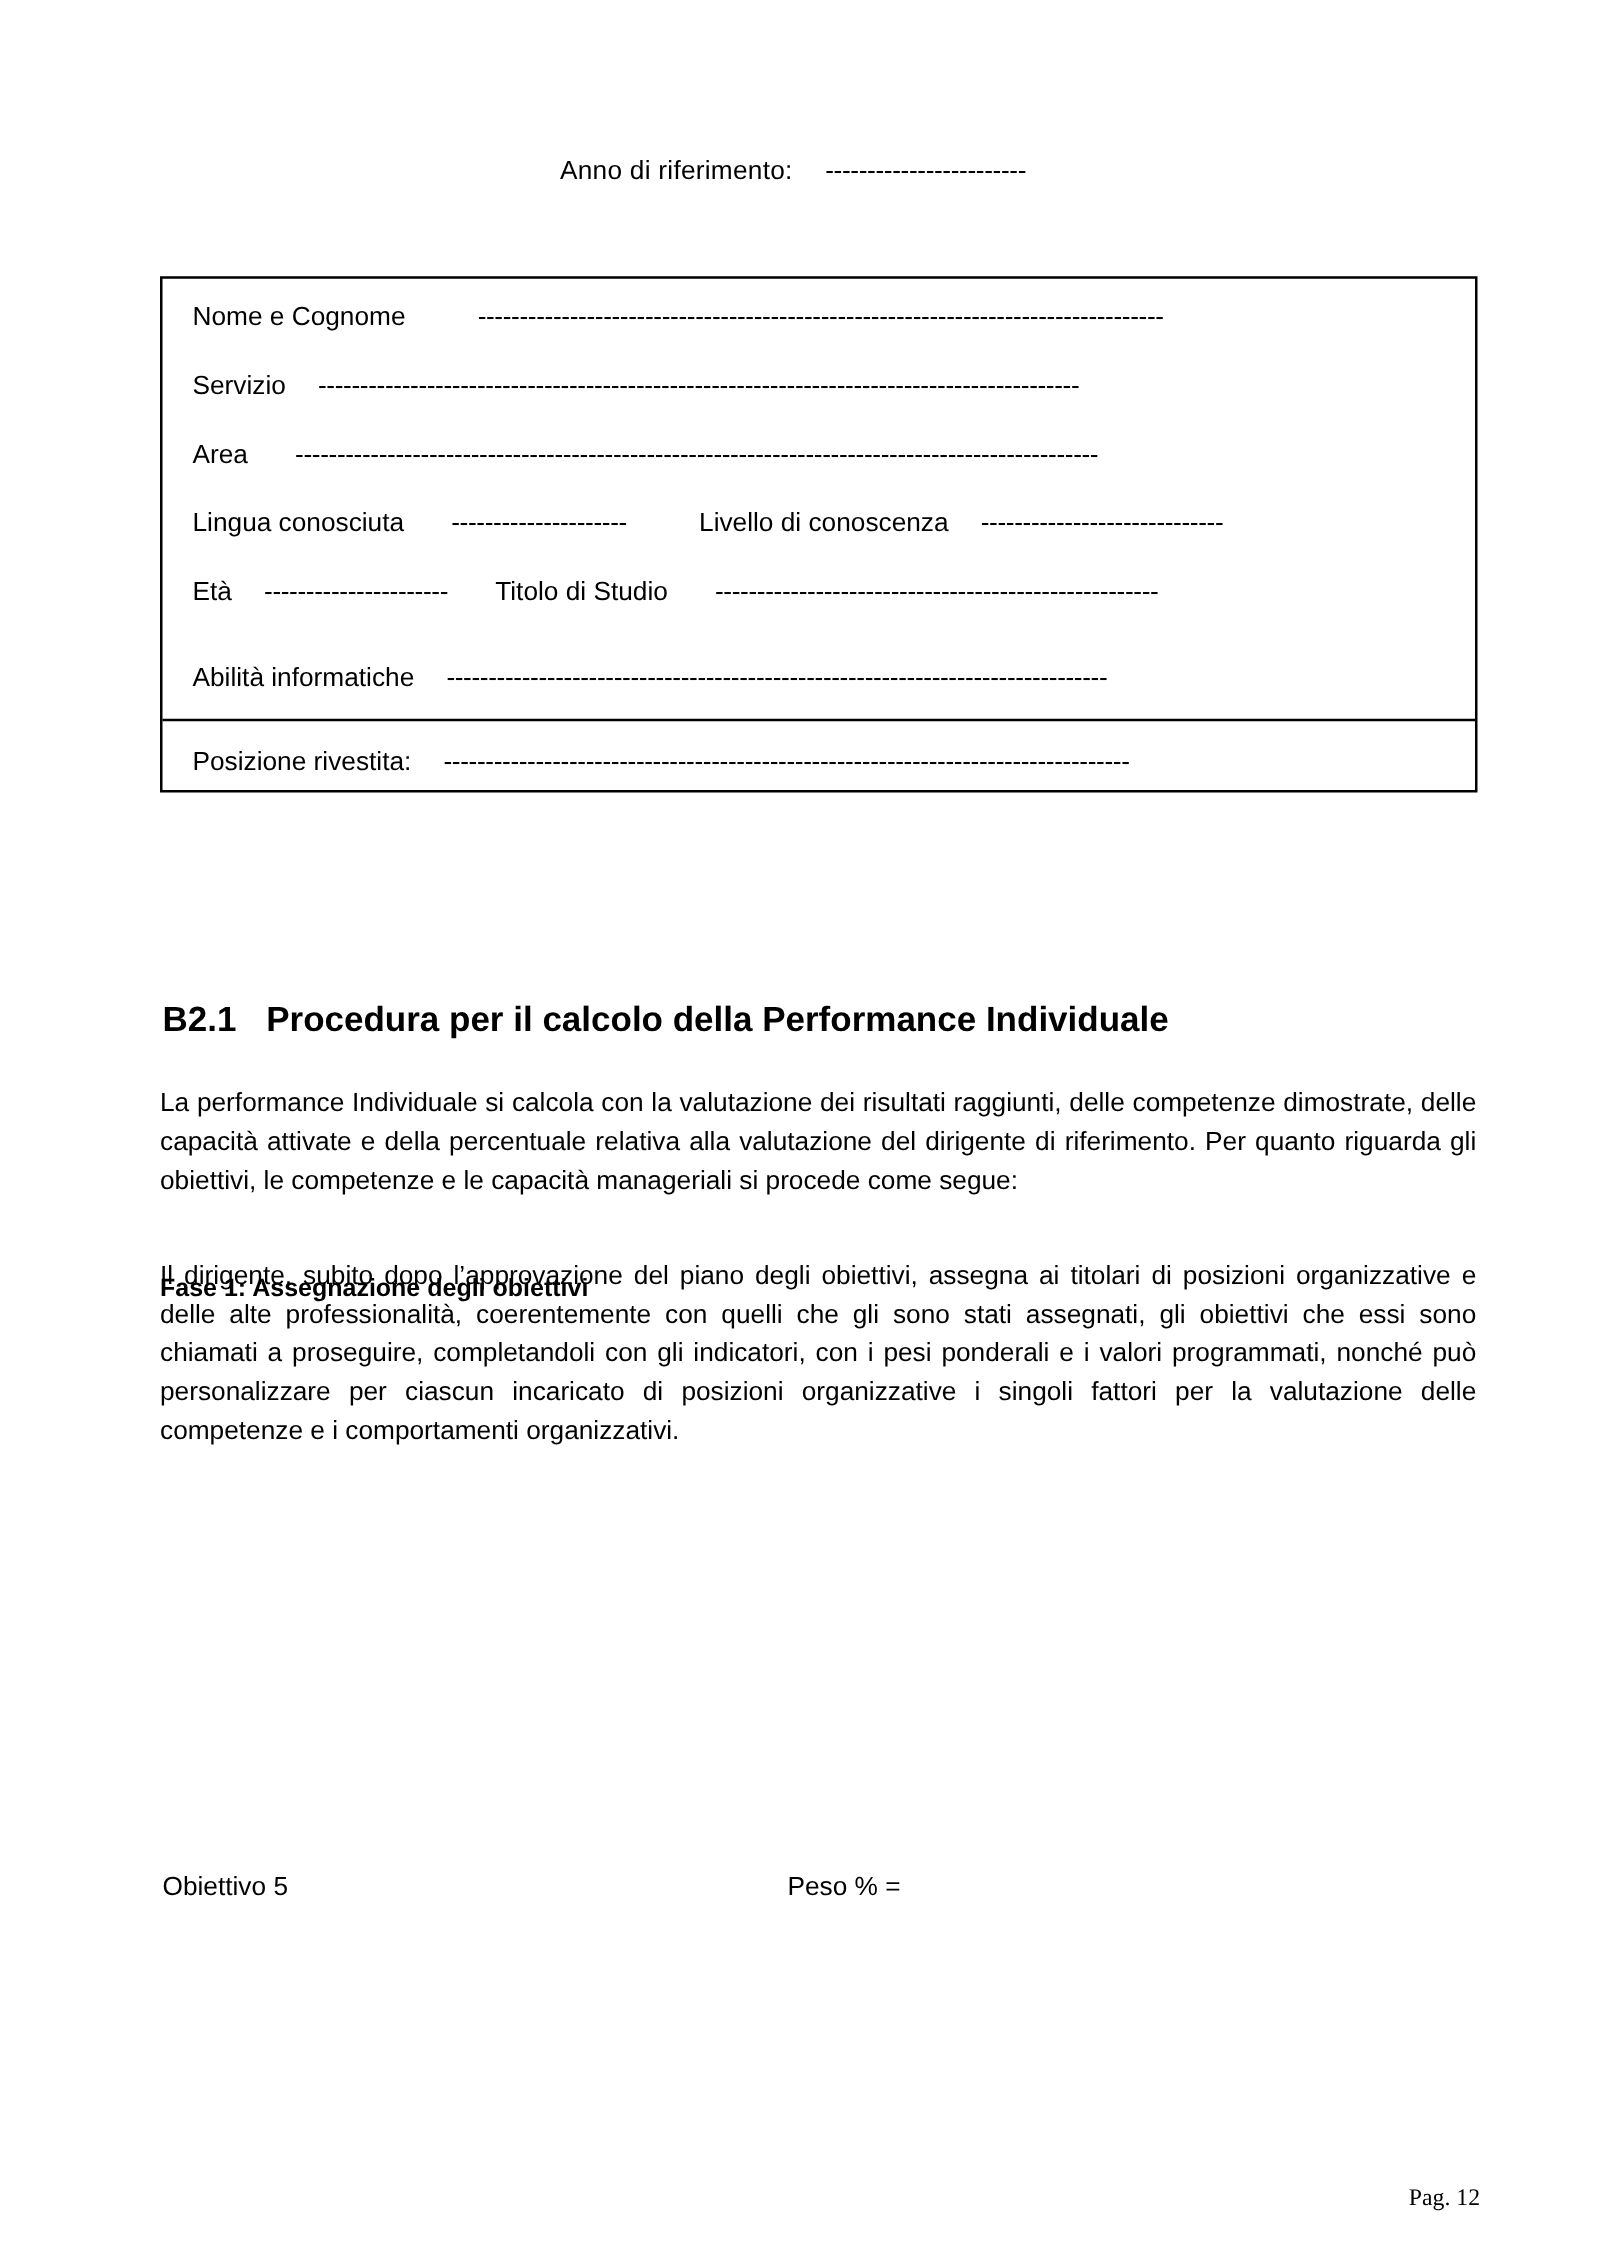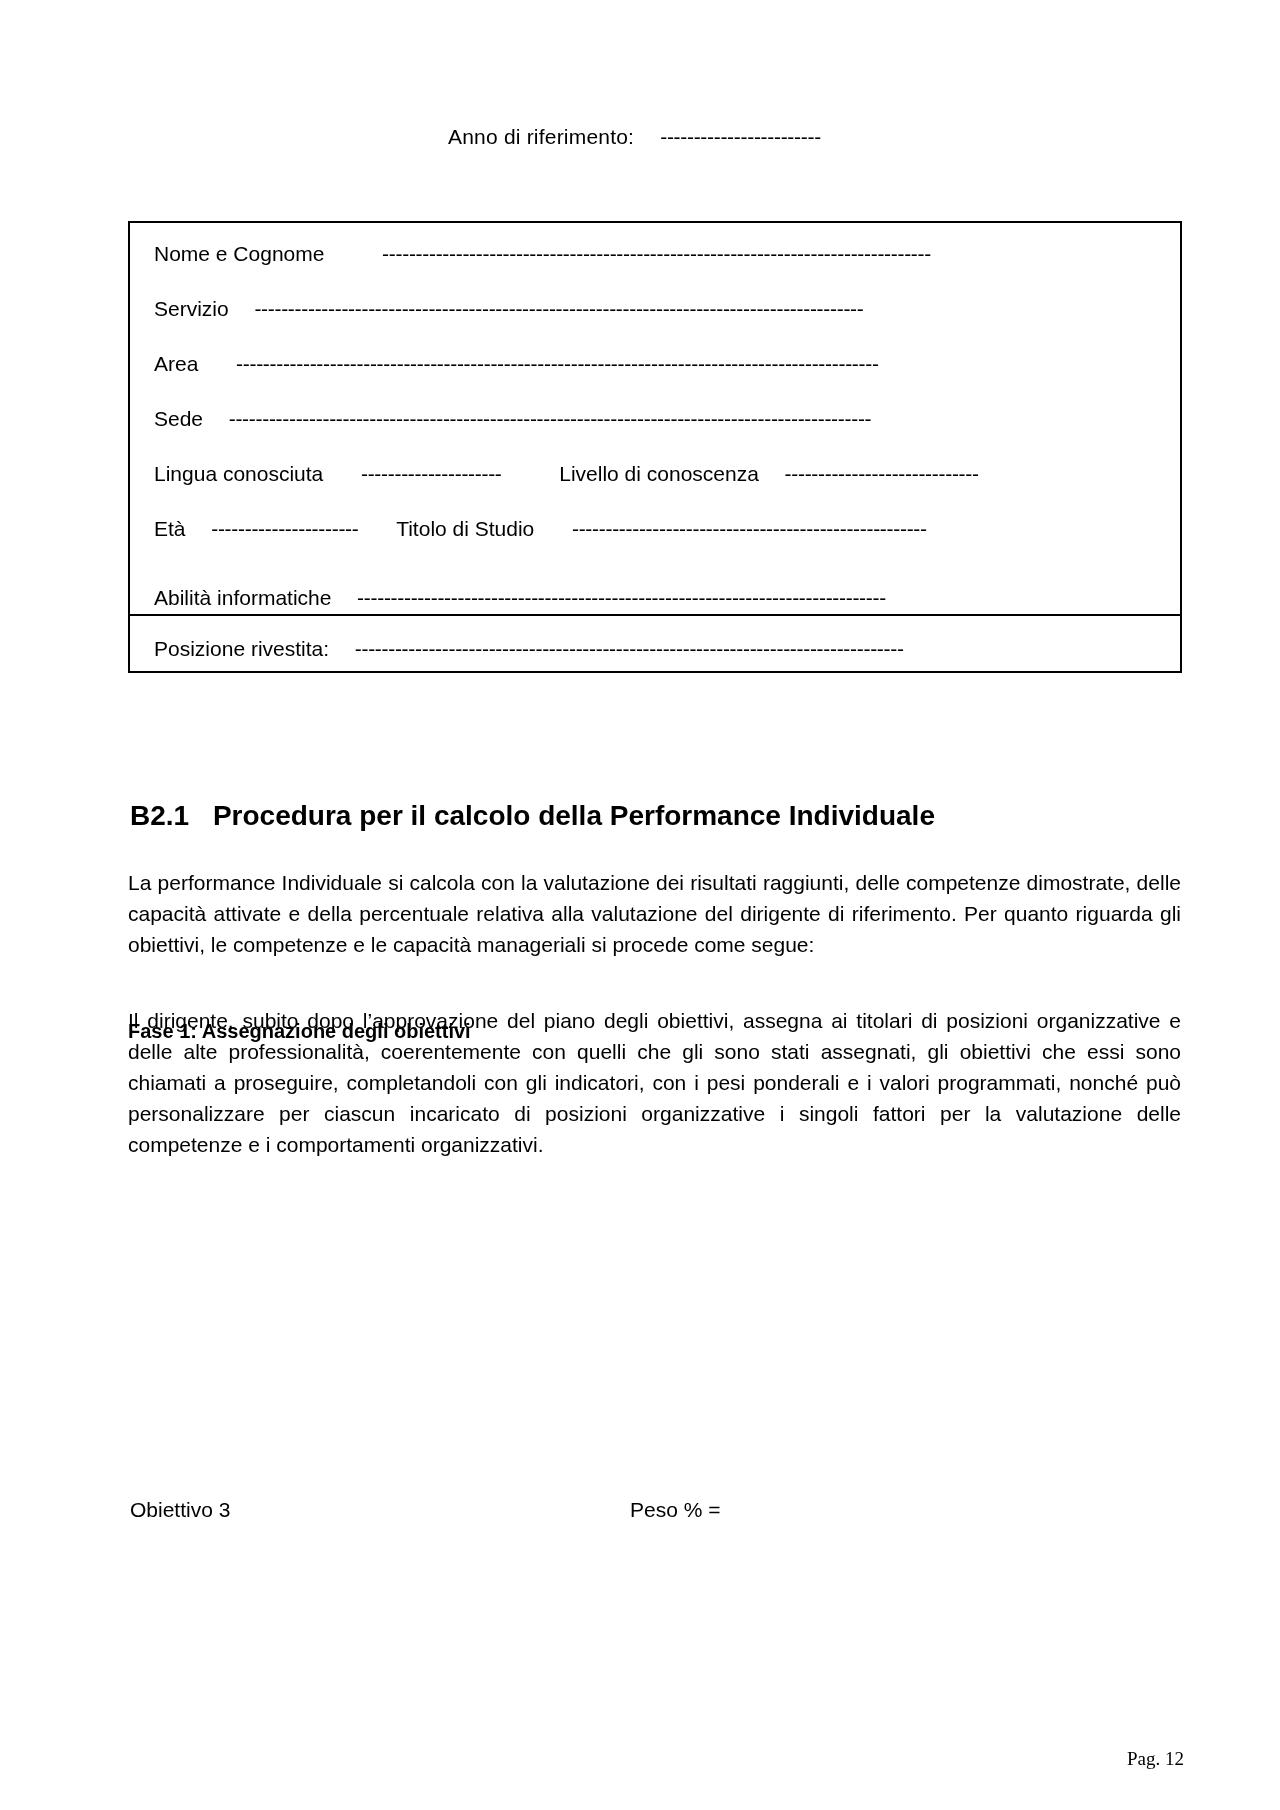--- a/index.html
+++ b/index.html
@@ -37,21 +37,21 @@
   
   .info-box {
     position: absolute;
     left: 116px;
     top: 221px;
     width: 1054px;
     border: 2px solid #000000;
     box-sizing: border-box;
   }
   .info-top {
-    padding: 20px 0 6px 0;
+    padding: 20px 0 22px 0;
   }
   .info-divider {
     border-top: 2px solid #000000;
     height: 0;
   }
   .info-bottom {
     padding: 22px 0 12px 0;
   }
   .field-row {
     font-size: 21px;
@@ -149,25 +149,20 @@
         <span class="sp-sm"></span>
         <span class="dashes">-------------------------------------------------------------------------------------------</span>
       </div>
 
       <div class="field-row">
         <span class="field-label">Area</span>
         <span class="sp-md"></span>
         <span class="dashes">------------------------------------------------------------------------------------------------</span>
       </div>
 
-      <div class="field-row">
-        <span class="field-label">Sede</span>
-        <span class="sp-sm"></span>
-        <span class="dashes">------------------------------------------------------------------------------------------------</span>
-      </div>
 
       <div class="field-row">
         <span class="field-label">Lingua conosciuta</span>
         <span class="sp-md"></span>
         <span class="dashes">---------------------</span>
         <span class="sp-lg"></span>
         <span class="field-label">Livello di conoscenza</span>
         <span class="sp-sm"></span>
         <span class="dashes">-----------------------------</span>
       </div>
@@ -206,19 +201,19 @@
     <span>Procedura per il calcolo della Performance Individuale</span>
   </div>
 
   <div class="para para-1">La performance Individuale si calcola con la valutazione dei risultati raggiunti, delle competenze dimostrate, delle capacità attivate e della percentuale relativa alla valutazione del dirigente di riferimento. Per quanto riguarda gli obiettivi, le competenze e le capacità manageriali si procede come segue:</div>
 
   <div class="fase-title">Fase 1: Assegnazione degli obiettivi</div>
 
   <div class="para para-2">Il dirigente, subito dopo l’approvazione del piano degli obiettivi, assegna ai titolari di posizioni organizzative e delle alte professionalità, coerentemente con quelli che gli sono stati assegnati, gli obiettivi che essi sono chiamati a proseguire, completandoli con gli indicatori, con i pesi ponderali e i valori programmati, nonché può personalizzare per ciascun incaricato di posizioni organizzative i singoli fattori per la valutazione delle competenze e i comportamenti organizzativi.</div>
 
   <div class="obiettivo-row">
-    <span>Obiettivo 3</span>
+    <span>Obiettivo 5</span>
     <span class="peso">Peso % =</span>
   </div>
 
   <div class="page-num">Pag. 12</div>
 
 </div>
 
 </body></html>

